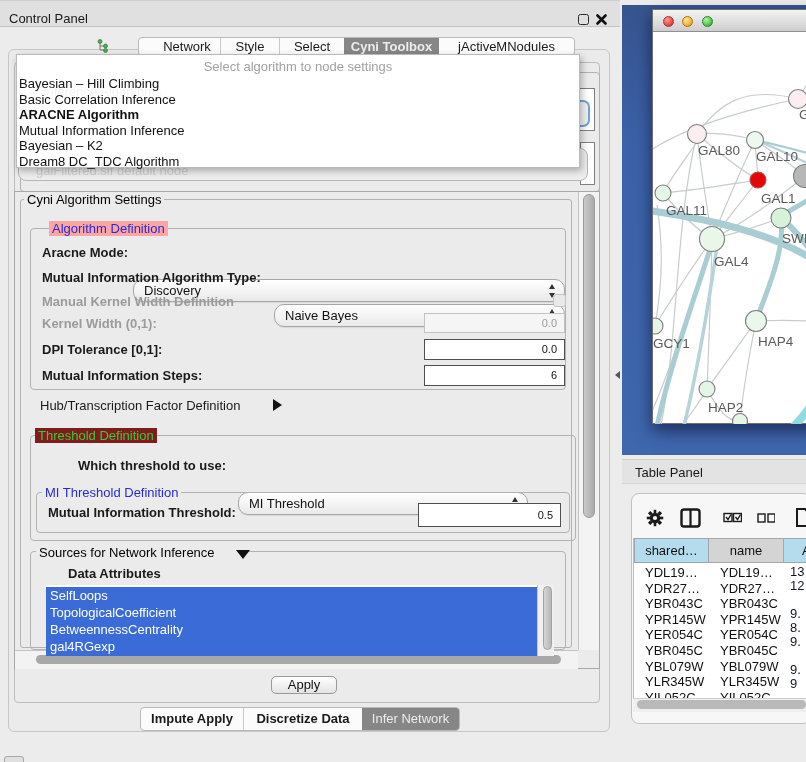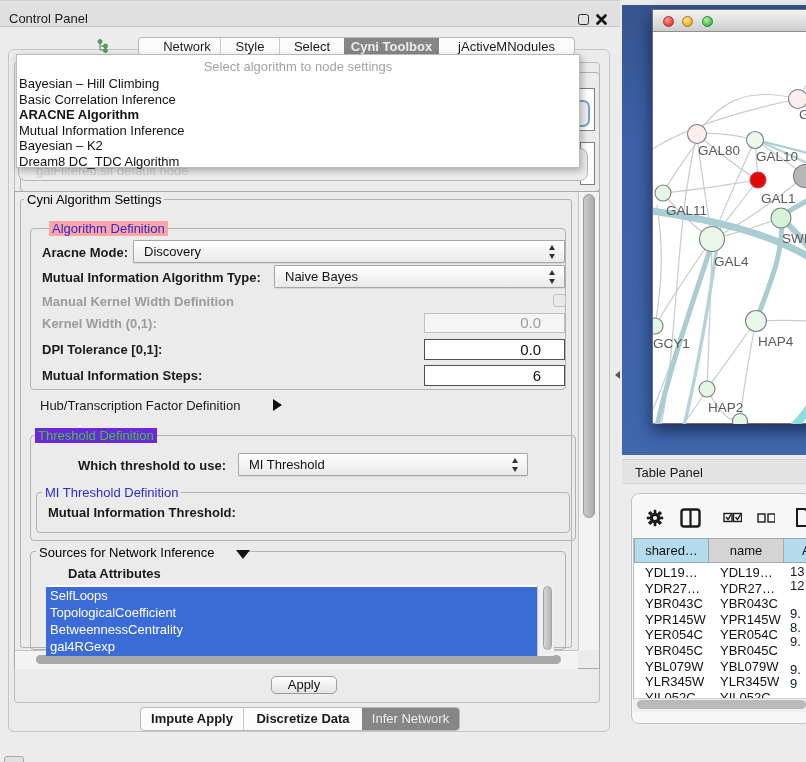--- a/index.html
+++ b/index.html
@@ -1,26 +1,26 @@
 <!DOCTYPE html>
 <html><head>
 <meta charset="utf-8">
 <style>
 * { margin:0; padding:0; box-sizing:border-box; }
 html,body { width:806px; height:762px; background:#ececec; font-family:"Liberation Sans", sans-serif; overflow:hidden; }
 #page { position:relative; width:806px; height:762px; background:#ececec; }
 .abs { position:absolute; }
 .lbl { position:absolute; font-size:13px; color:#1a1a1a; white-space:nowrap; }
 .blab { position:absolute; font-size:13px; font-weight:bold; color:#1a1a1a; white-space:nowrap; }
-.combo { position:absolute; background:linear-gradient(#ffffff,#f2f2f2 60%,#e9e9e9); border:1px solid #a6a6a6; border-radius:1px; box-shadow:0 1px 1px rgba(0,0,0,0.08); font-size:13px; color:#111; }
+.combo { position:absolute; background:linear-gradient(#ffffff,#f2f2f2 60%,#e9e9e9); border:1px solid #a6a6a6; border-radius:10px; box-shadow:0 1px 1px rgba(0,0,0,0.08); font-size:13px; color:#111;margin-top:39px; }
 .combo .ctext { position:absolute; left:10px; top:0; line-height:22px; }
 .spin { position:absolute; right:7px; top:50%; width:9px; height:14px; margin-top:-7px; }
 .spin:before { content:""; position:absolute; left:1px; top:0; border-left:3.5px solid transparent; border-right:3.5px solid transparent; border-bottom:5px solid #333; }
 .spin:after { content:""; position:absolute; left:1px; bottom:0; border-left:3.5px solid transparent; border-right:3.5px solid transparent; border-top:5px solid #333; }
-.tfield { position:absolute; background:#fff; border:1px solid #4f4f4f; font-size:15px; color:#111; text-align:right; padding-right:23px; }
+.tfield { position:absolute; background:#fff; border:1px solid #4f4f4f; font-size:11px; color:#111; text-align:right; padding-right:7px; }
 .gbox { position:absolute; border:1px solid #b2b2b2; border-radius:4px; }
 .gtitle { position:absolute; font-size:13px; background:#ececec; padding:0 3px; white-space:nowrap; }
 </style>
 </head>
 <body>
 <div id="page">
 <div class="abs" style="left:2px;top:0;width:2px;height:2px;background:#555;"></div>
 
 <div class="abs" id="titlebar" style="left:0;top:4;width:620px;height:27px;background:#e0e0e0;border-top:1px solid #cfcfcf;border-bottom:1px solid #c3c3c3;"></div>
 <div class="lbl" style="left:9px;top:11px;">Control Panel</div>
@@ -90,31 +90,32 @@
 <div class="blab" style="left:42px;top:342px;">DPI Tolerance [0,1]:</div>
 <div class="tfield" style="left:424px;top:339px;width:141px;height:21px;line-height:19px;">0.0</div>
 
 <div class="blab" style="left:42px;top:368px;">Mutual Information Steps:</div>
 <div class="tfield" style="left:424px;top:365px;width:141px;height:21px;line-height:19px;">6</div>
 
 <div class="lbl" style="left:40px;top:398px;">Hub/Transcription Factor Definition</div>
 <div class="abs" style="left:273px;top:399px;width:0;height:0;border-top:6px solid transparent;border-bottom:6px solid transparent;border-left:9px solid #111;"></div>
 
 <div class="gbox" style="left:30px;top:435px;width:546px;height:106px;"></div>
-<div class="gtitle" style="left:35px;top:428px;background:#6d28d9;color:#3cc73c;">Threshold Definition</div>
+<div class="gtitle" style="left:35px;top:428px;background:#7f1d1d;color:#3cc73c;">Threshold Definition</div>
 
 <div class="blab" style="left:78px;top:458px;">Which threshold to use:</div>
 <div class="combo" style="left:238px;top:453px;width:290px;height:23px;">
       <span class="ctext">MI Threshold</span>
       <span class="spin"></span>
     </div>
 
 <div class="gbox" style="left:36px;top:492px;width:534px;height:41px;"></div>
 <div class="gtitle" style="left:42px;top:485px;background:#ebebeb;color:#2a2ad0;">MI Threshold Definition</div>
 <div class="blab" style="left:48px;top:505px;">Mutual Information Threshold:</div>
+<div class="tfield" style="left:418px;top:503px;width:143px;height:24px;line-height:22px;">0.5</div>
 
 <div class="gbox" style="left:30px;top:551px;width:536px;height:99px;"></div>
 <div class="gtitle" style="left:36px;top:545px;background:#ebebeb;padding-right:24px;">Sources for Network Inference</div>
 <div class="abs" style="left:236px;top:550px;width:0;height:0;border-left:7px solid transparent;border-right:7px solid transparent;border-top:9px solid #111;"></div>
 <div class="blab" style="left:31px;top:566px;padding-left:37px;">Data Attributes</div>
 
 <div class="abs" style="left:46px;top:585px;width:508px;height:71px;background:#fff;overflow:hidden;">
   <div style="position:absolute;left:0;top:2px;width:491px;height:69px;background:#3b6bd7;"></div>
   <div style="position:absolute;left:4px;top:2px;width:480px;font-size:13px;line-height:17px;color:#fff;">SelfLoops<br>TopologicalCoefficient<br>BetweennessCentrality<br>gal4RGexp</div>
   <div style="position:absolute;left:491px;top:0;width:17px;height:71px;background:#f0f0f0;border-left:1px solid #c8c8c8;"></div>

